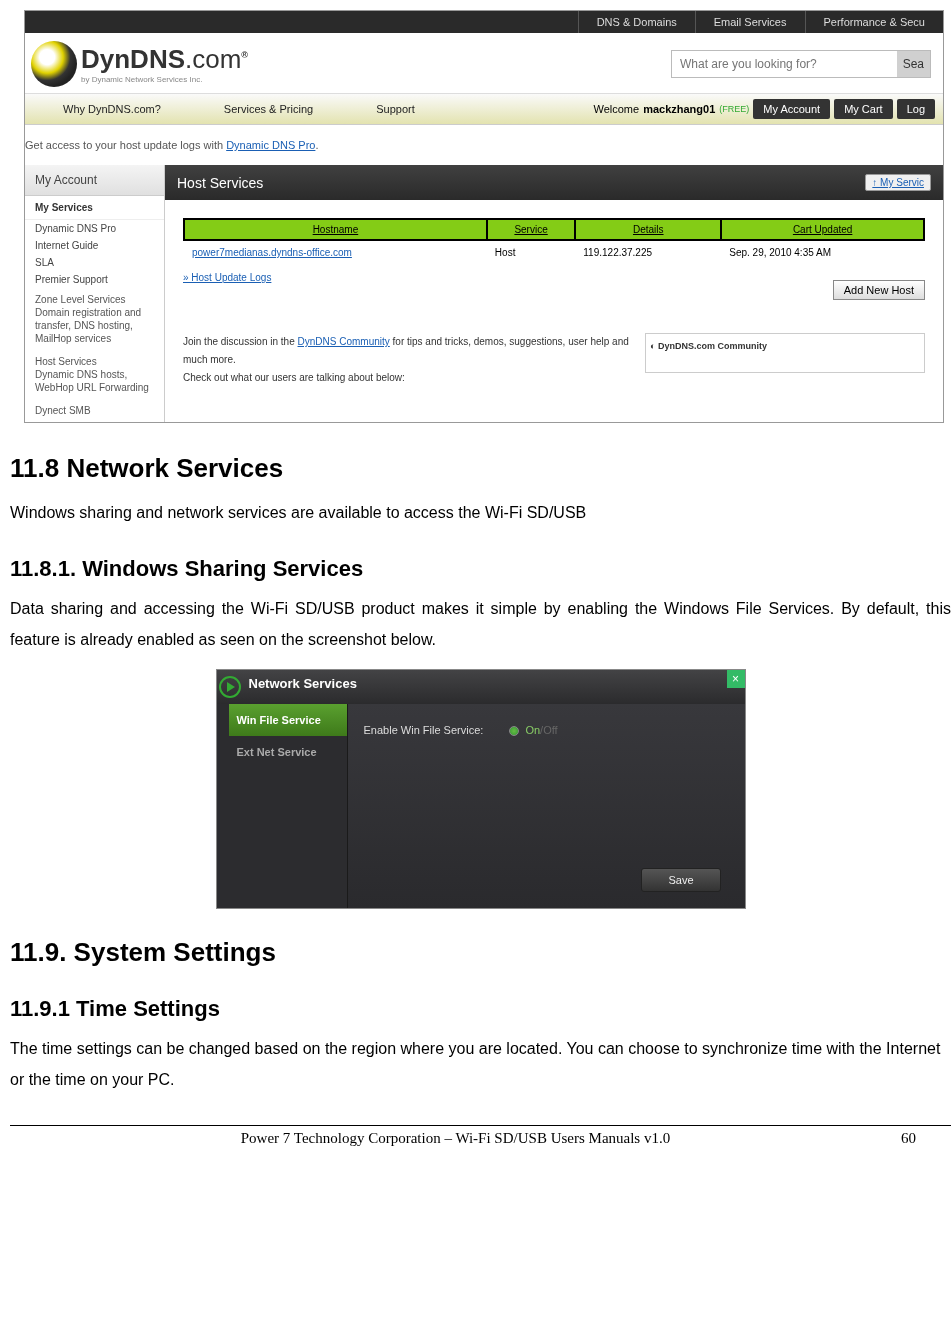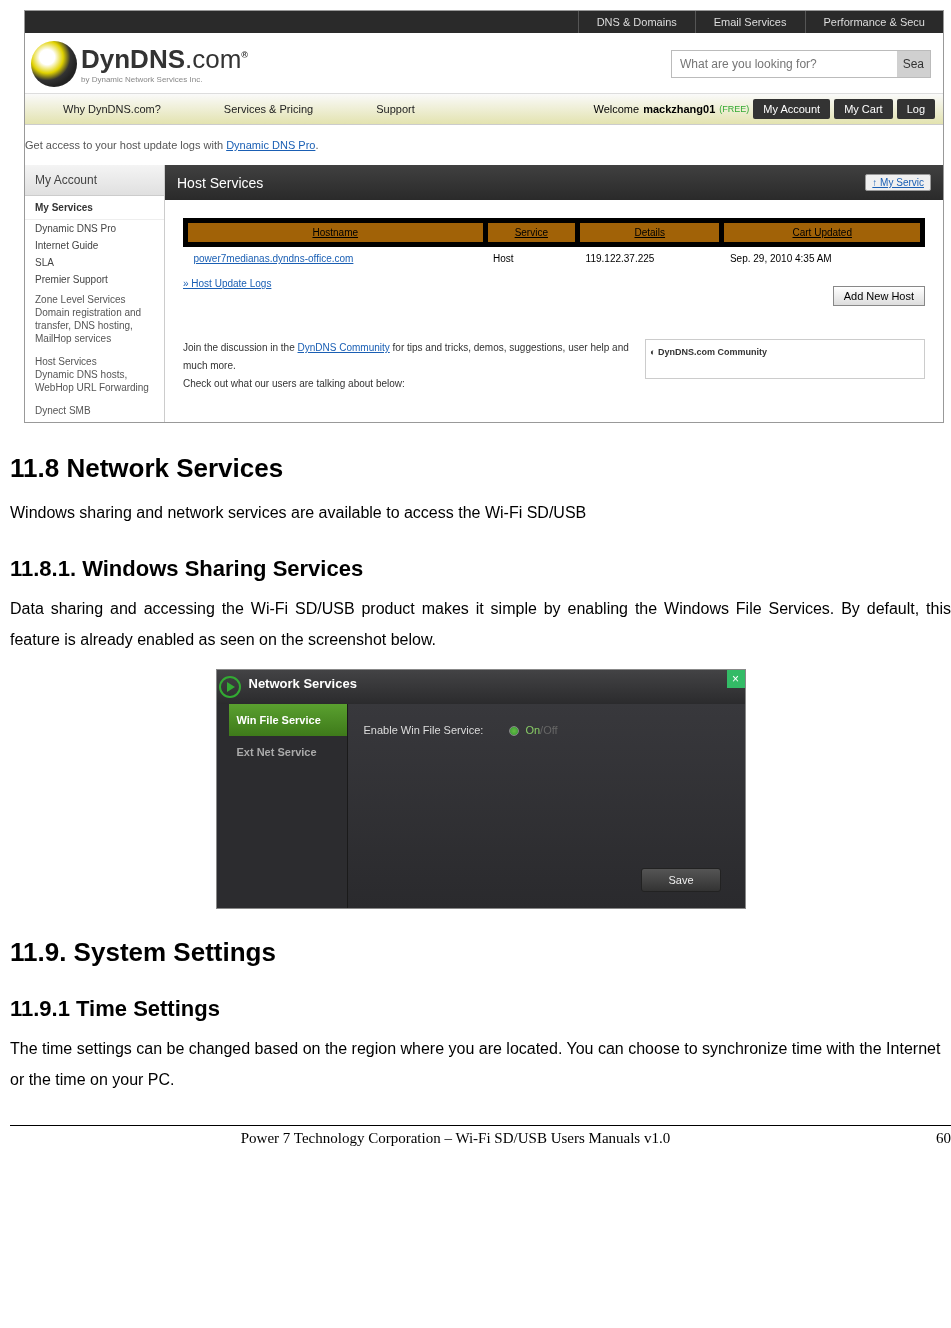--- a/index.html
+++ b/index.html
@@ -37,21 +37,21 @@
     .sidebar-head { background: linear-gradient(#f4f4f4, #e0e0e0); padding: 8px 10px; color: #444; font-size: 12px; border-bottom: 1px solid #ccc; }
     .sidebar-sub { padding: 6px 10px; font-weight: bold; color: #333; border-bottom: 1px solid #eee; font-size: 10px; }
     .sidebar-item { padding: 3px 10px; color: #444; }
     .sidebar-group { padding: 5px 10px; color: #555; line-height: 1.3; }
     
     .dyndns-main { flex: 1; }
     .main-head { background: linear-gradient(#404040, #2a2a2a); color: #fff; padding: 9px 12px; font-size: 14px; display: flex; justify-content: space-between; align-items: center; }
     .main-head a { background: #f0f0f0; color: #1a5fb4; font-size: 10px; padding: 2px 6px; border: 1px solid #999; border-radius: 2px; text-decoration: underline; }
     .main-content { padding: 18px; font-size: 10px; }
     .host-table { width: 100%; border-collapse: collapse; font-size: 10px; }
-    .host-table th { background: #a16207; border: 5px solid #000000; padding: 4px 8px; font-weight: normal; text-decoration: underline; }
+    .host-table th { background: #84cc16; border: 2px solid #000000; padding: 4px 8px; font-weight: normal; text-decoration: underline; }
     .host-table td { padding: 6px 8px; }
     .link { color: #1a5fb4; text-decoration: underline; }
     .add-host-btn { float: right; padding: 3px 10px; border: 1px solid #888; background: linear-gradient(#fff,#ddd); margin-top: 8px; font-size: 11px; }
     .discussion { margin-top: 50px; font-size: 10px; color: #333; line-height: 1.8; }
     .community-box { float: right; width: 280px; height: 40px; border: 1px solid #ccc; margin-left: 10px; padding: 4px; font-size: 9px; }
     
     
     .doc-h2 { font-size: 26px; font-weight: bold; margin: 28px 8px 14px 0; }
     .doc-h3 { font-size: 22px; font-weight: bold; margin: 28px 0 12px 0; }
     .doc-p { font-size: 16px; line-height: 1.9; margin-bottom: 12px; }
@@ -71,21 +71,21 @@
     .ns-field { color: #ddd; font-size: 11px; display: flex; align-items: center; gap: 26px; }
     .ns-radio { width: 10px; height: 10px; border-radius: 50%; border: 1px solid #888; display: inline-block; margin-right: 3px; vertical-align: middle; }
     .ns-radio.on { background: radial-gradient(#6b4,#393); }
     .ns-onoff .on { color: #8c6; }
     .ns-onoff .off { color: #666; }
     .ns-save { position: absolute; bottom: 16px; right: 24px; padding: 5px 26px; background: linear-gradient(#555,#333); border: 1px solid #222; color: #eee; font-size: 11px; border-radius: 3px; }
     
     
     .doc-footer { border-top: 1px solid #000; margin-top: 30px; padding-top: 4px; display: flex; font-family: 'Times New Roman', serif; font-size: 15px; }
     .doc-footer .center { flex: 1; text-align: center; }
-    .doc-footer .pg { width: 50px; text-align: right; }
+    .doc-footer .pg { width: 50px; text-align: left; }
   </style>
 </head>
 <body>
 
 <div class="page">
 
   <div class="dyndns-shot">
     <div class="dyndns-topbar">
       <span>DNS &amp; Domains</span>
       <span>Email Services</span>

